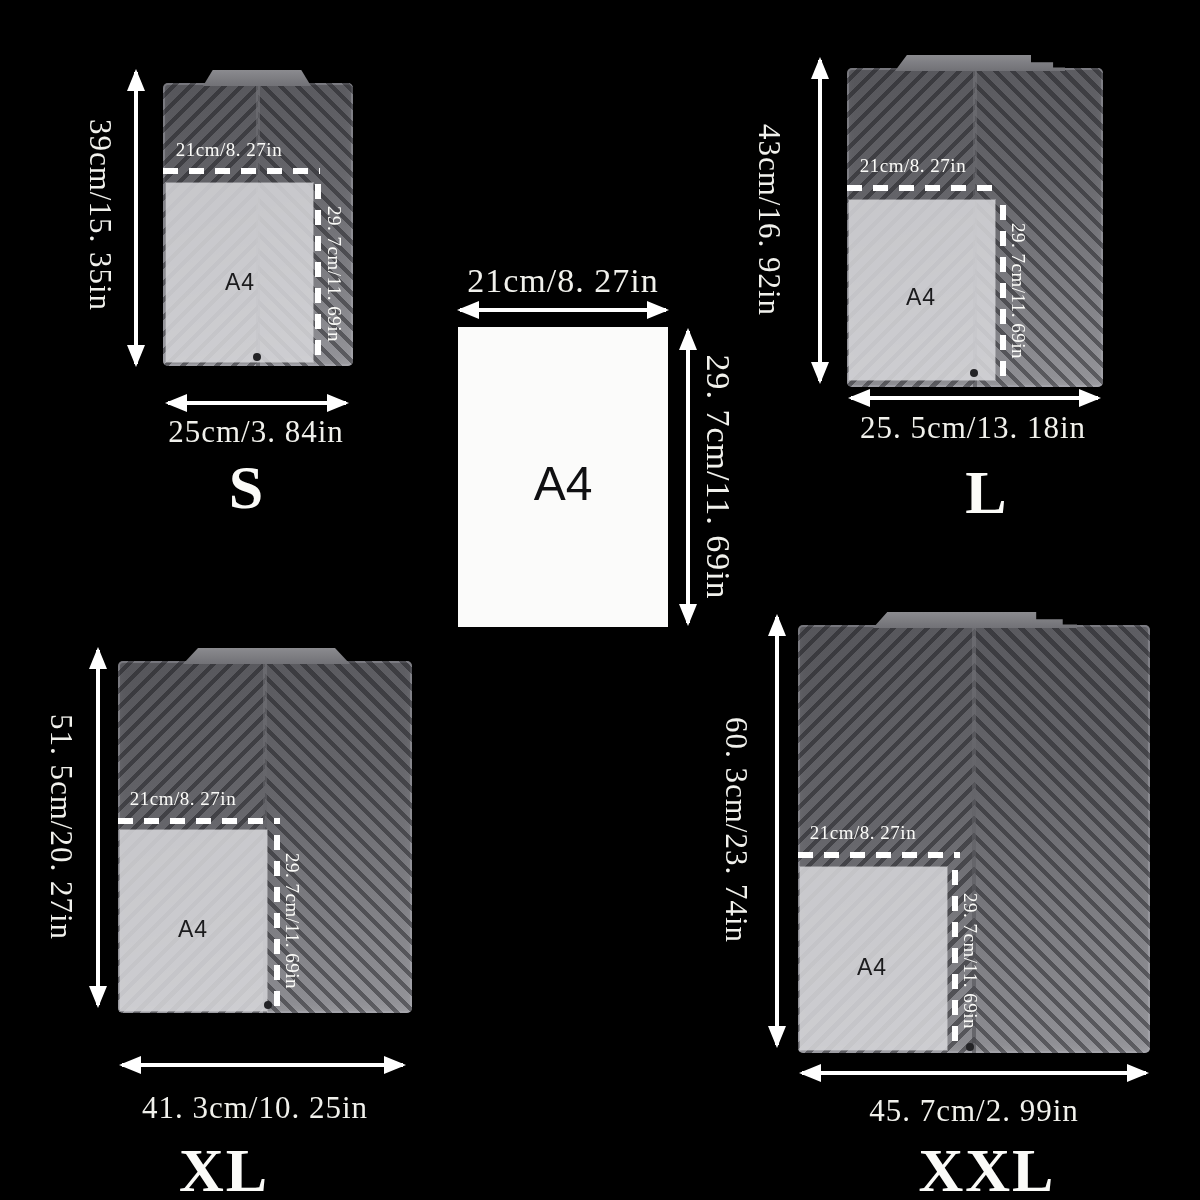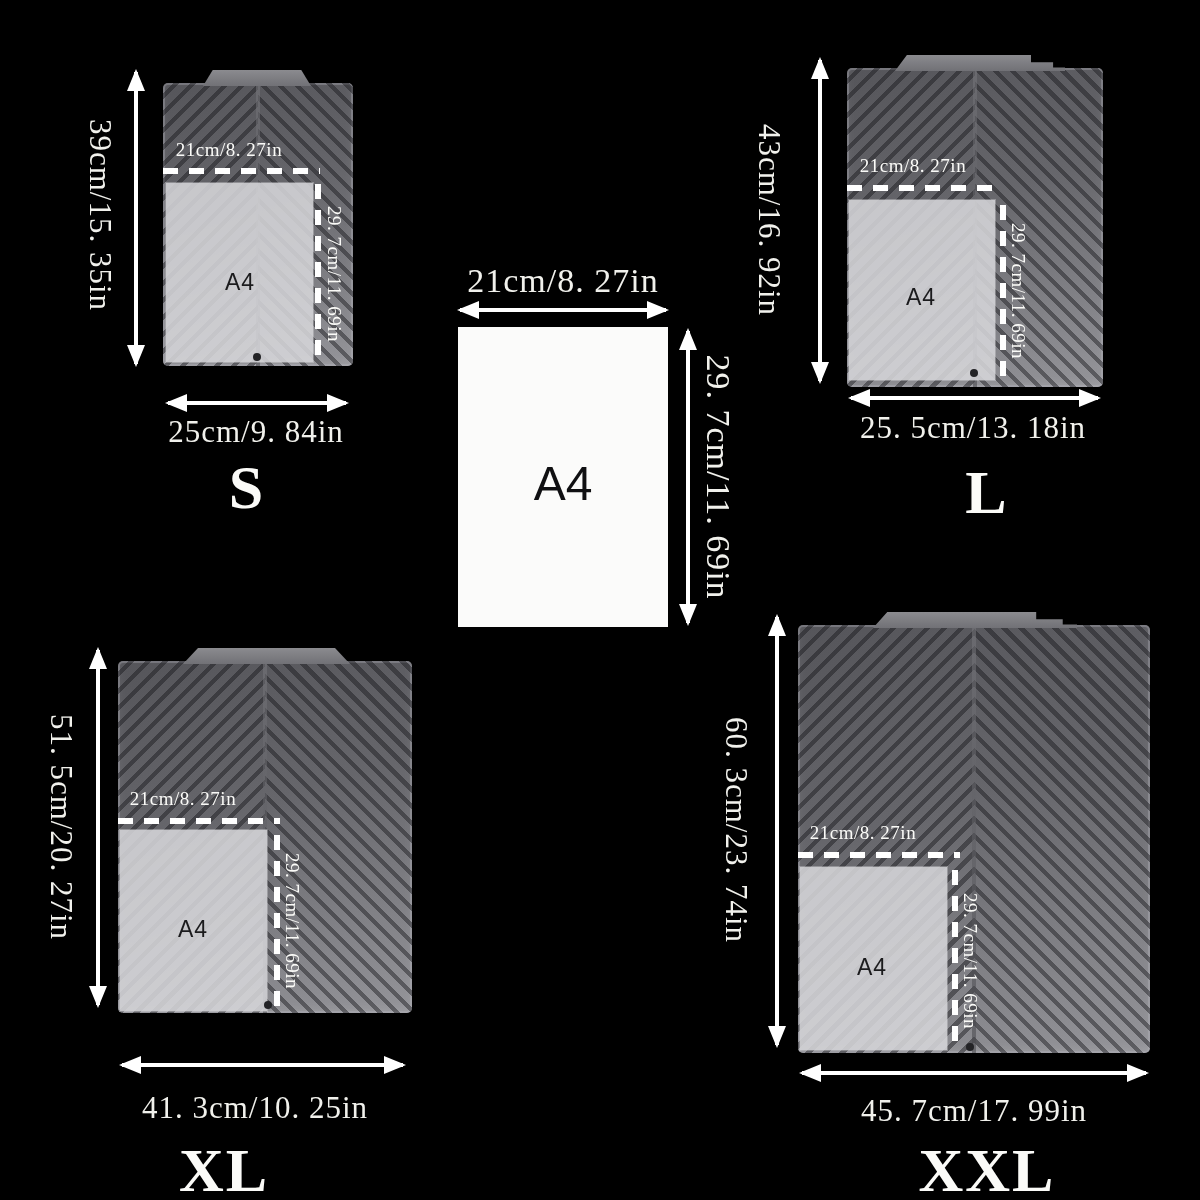--- a/index.html
+++ b/index.html
@@ -76,21 +76,21 @@
     <div class="overlay" style="left:3px;top:113px;width:147px;height:179px;"></div>
     <span class="lbl-sm" style="left:66px;top:80px;">21cm/8. 27in</span>
     <div class="dash-h" style="left:0;top:98px;width:157px;"></div>
     <div class="dash-v" style="left:152px;top:114px;height:176px;"></div>
     <span class="lbl-sm rot" style="left:171px;top:204px;">29. 7cm/11. 69in</span>
     <span class="a4dark" style="left:77px;top:212px;">A4</span>
     <div class="dot" style="left:90px;top:283px;"></div>
   </div>
 
   <div class="arrow-h" style="left:168px;top:401px;width:178px;"></div>
-  <span class="lbl" style="left:256px;top:432px;">25cm/9. 84in</span>
+  <span class="lbl" style="left:256px;top:432px;">25cm/3. 84in</span>
   <span class="size-letter" style="left:247px;top:487px;">S</span>
 
   <span class="lbl big" style="left:563px;top:281px;">21cm/8. 27in</span>
   <div class="arrow-h" style="left:460px;top:308px;width:206px;"></div>
   <div class="paper" style="left:458px;top:327px;width:210px;height:300px;">
     <span class="paper-label">A4</span>
   </div>
   <div class="arrow-v" style="left:686px;top:331px;height:292px;"></div>
   <span class="lbl big rot" style="left:718px;top:477px;">29. 7cm/11. 69in</span>
 
@@ -153,16 +153,16 @@
     <div class="overlay" style="left:2px;top:255px;width:147px;height:183px;"></div>
     <span class="lbl-sm" style="left:65px;top:221px;">21cm/8. 27in</span>
     <div class="dash-h" style="left:0;top:240px;width:162px;"></div>
     <div class="dash-v" style="left:154px;top:258px;height:180px;"></div>
     <span class="lbl-sm rot" style="left:172px;top:349px;">29. 7cm/11. 69in</span>
     <span class="a4dark" style="left:74px;top:355px;">A4</span>
     <div class="dot" style="left:168px;top:431px;"></div>
   </div>
 
   <div class="arrow-h" style="left:802px;top:1071px;width:344px;"></div>
-  <span class="lbl" style="left:974px;top:1111px;">45. 7cm/17. 99in</span>
+  <span class="lbl" style="left:974px;top:1111px;">45. 7cm/2. 99in</span>
   <span class="size-letter" style="left:987px;top:1170px;">XXL</span>
 
 </div>
 
 </body></html>

